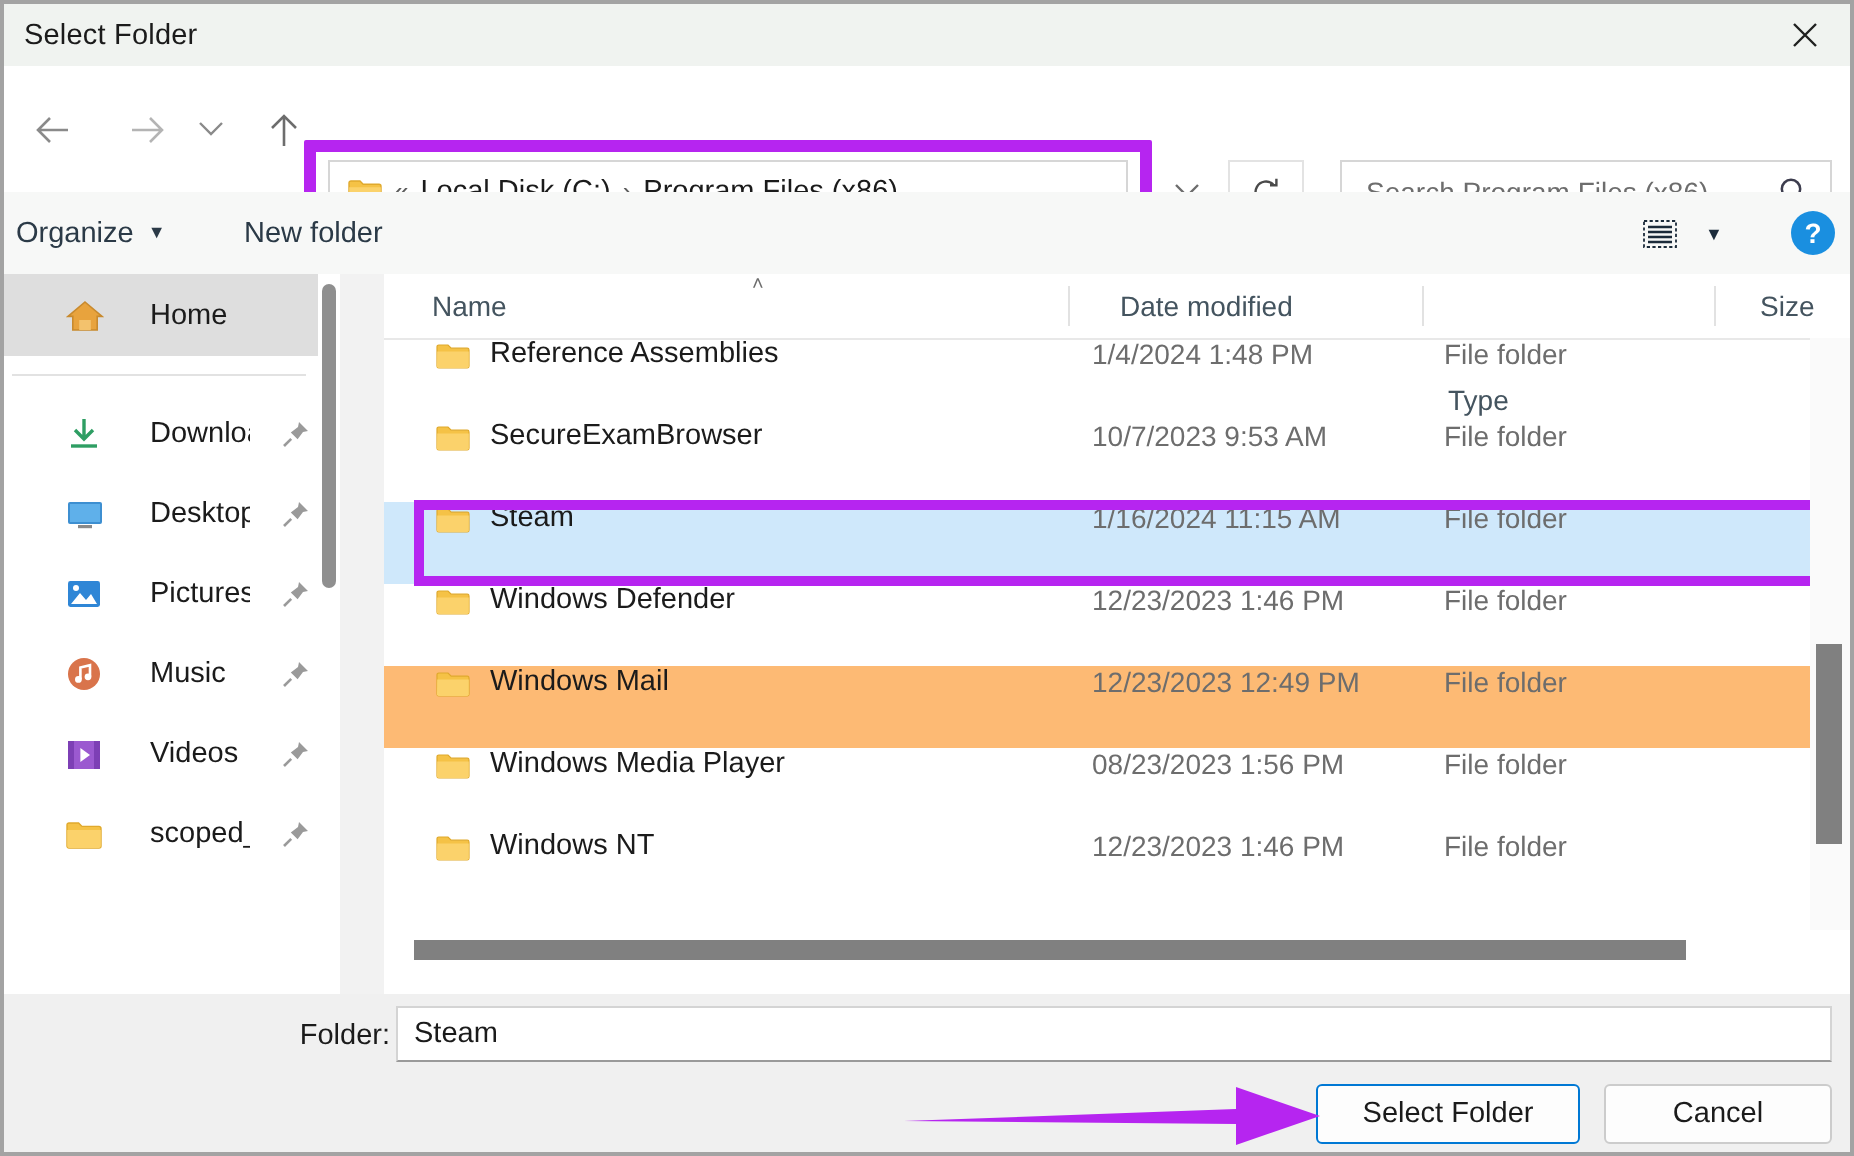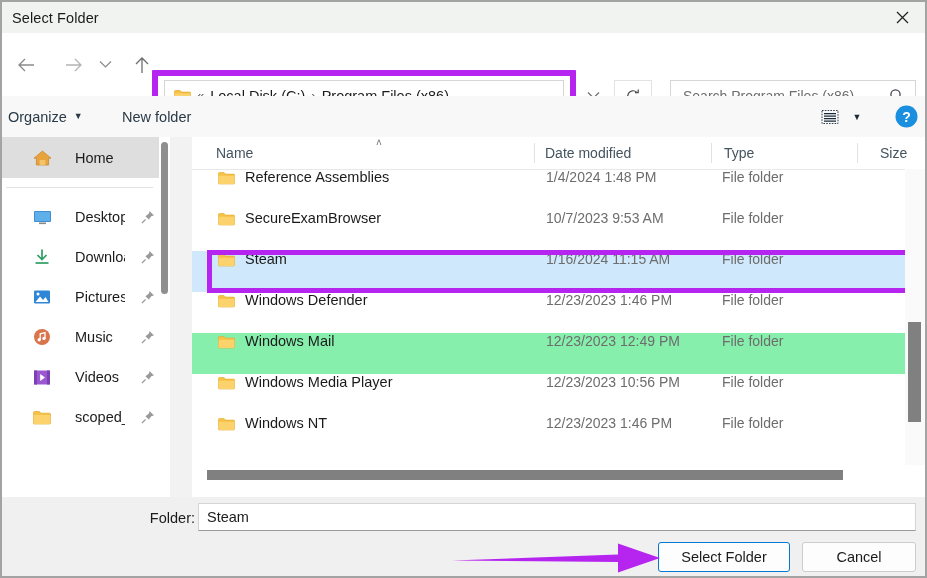--- a/index.html
+++ b/index.html
@@ -167,21 +167,21 @@
   .sortcaret{
     position:absolute;left:184px;top:1px;font-size:10px;color:#6d6d6d;line-height:1;
   }
 
   .rows{position:absolute;left:0;top:32px;width:733px;height:296px;overflow:hidden;}
   .row{
     position:relative;height:41px;display:flex;
     font-size:14.5px;color:#1b1b1b;
   }
   .row.selected{background:#cfe8fb;}
-  .row.hover{background:#86efac;}
+  .row.hover{background:#fdba74;}
   .row-ico{
     width:18px;height:18px;margin-left:25px;margin-right:10px;
     display:flex;align-items:center;justify-content:center;flex:0 0 auto;
   }
   .cell-name{width:301px;white-space:nowrap;overflow:hidden;}
   .cell-date{width:176px;color:#6d6d6d;font-size:14px;}
   .cell-type{width:130px;color:#6d6d6d;font-size:14px;}
   .cell-size{width:60px;color:#6d6d6d;font-size:14px;}
 
   .sel-hl{
@@ -345,43 +345,43 @@
           <path d="M6.6 16 V11 H12.4 V16" fill="#f3c26d"></path>
         </svg>
       </span>
       <span class="side-label">Home</span>
     </div>
 
     <div class="side-divider"></div>
 
     <div class="side-item">
       <span class="side-ico">
-        <svg width="19" height="16" viewBox="0 0 19 16">
-          <rect x="1" y="2" width="17" height="11" rx="1" fill="#3d8fd1"></rect>
-          <rect x="2" y="3" width="15" height="9" fill="#5fb0ea"></rect>
-          <rect x="6" y="13.5" width="7" height="1.6" fill="#8a8a8a"></rect>
-        </svg>
-      </span>
-      <span class="side-label">Desktop</span>
+        <svg width="18" height="18" viewBox="0 0 18 18">
+          <path d="M9 1.5 V11 M4.5 7 L9 11.5 L13.5 7" stroke="#2e9e63" stroke-width="1.7" fill="none"></path>
+          <path d="M2.5 15 H15.5" stroke="#2e9e63" stroke-width="1.7"></path>
+        </svg>
+      </span>
+      <span class="side-label">Downloads</span>
       <span class="pin">
         <svg width="14" height="14" viewBox="0 0 14 14">
             <path d="M8.5 1 L13 5.5 L10.5 6 L7.8 9.6 L4.4 6.2 L8 3.5 Z" fill="#9a9a9a"></path>
             <path d="M4.6 9.4 L1 13" stroke="#9a9a9a" stroke-width="1.3"></path>
           </svg>
       </span>
     </div>
 
     <div class="side-item">
       <span class="side-ico">
-        <svg width="18" height="18" viewBox="0 0 18 18">
-          <path d="M9 1.5 V11 M4.5 7 L9 11.5 L13.5 7" stroke="#2e9e63" stroke-width="1.7" fill="none"></path>
-          <path d="M2.5 15 H15.5" stroke="#2e9e63" stroke-width="1.7"></path>
-        </svg>
-      </span>
-      <span class="side-label">Downloads</span>
+        <svg width="19" height="16" viewBox="0 0 19 16">
+          <rect x="1" y="2" width="17" height="11" rx="1" fill="#3d8fd1"></rect>
+          <rect x="2" y="3" width="15" height="9" fill="#5fb0ea"></rect>
+          <rect x="6" y="13.5" width="7" height="1.6" fill="#8a8a8a"></rect>
+        </svg>
+      </span>
+      <span class="side-label">Desktop</span>
       <span class="pin">
         <svg width="14" height="14" viewBox="0 0 14 14">
             <path d="M8.5 1 L13 5.5 L10.5 6 L7.8 9.6 L4.4 6.2 L8 3.5 Z" fill="#9a9a9a"></path>
             <path d="M4.6 9.4 L1 13" stroke="#9a9a9a" stroke-width="1.3"></path>
           </svg>
       </span>
     </div>
 
 
     <div class="side-item">
@@ -459,25 +459,25 @@
   <div class="splitter"></div>
 
   <div class="listpane">
 
     <div class="colhead">
       <div class="col" style="left:12px;width:330px;">
         <span class="cl">Name</span>
       </div>
       <div class="sortcaret">˄</div>
       <div class="col-sep" style="left:342px;"></div>
-      <div class="col" style="left:341px;width:176px;text-align:center;">
+      <div class="col" style="left:356px;width:176px;text-align:center;">
         <span class="cl">Date modified</span>
       </div>
       <div class="col-sep" style="left:519px;"></div>
-      <div class="col" style="left:520px;width:145px;">
+      <div class="col" style="left:520px;width:145px;margin-top:47px;">
         <span class="cl">Type</span>
       </div>
       <div class="col-sep" style="left:665px;"></div>
       <div class="col" style="left:676px;width:60px;">
         <span class="cl">Size</span>
       </div>
     </div>
 
     <div class="rows">
 
@@ -547,21 +547,21 @@
       </div>
 
       <div class="row">
         <span class="row-ico">
           <svg width="17" height="14" viewBox="0 0 17 14">
               <path d="M0.5 2.4 a0.9 0.9 0 0 1 0.9-0.9 H6 l1.6 1.6 H15.6 a0.9 0.9 0 0 1 0.9 0.9 V12.1 a0.9 0.9 0 0 1-0.9 0.9 H1.4 a0.9 0.9 0 0 1-0.9-0.9 Z" fill="#f5c246" stroke="#e0a92c" stroke-width="0.6"></path>
               <path d="M0.6 4.7 H16.4 V12.1 a0.9 0.9 0 0 1-0.9 0.9 H1.4 a0.9 0.9 0 0 1-0.9-0.9 Z" fill="#fbd26b"></path>
             </svg>
         </span>
         <span class="cell-name">Windows Media Player</span>
-        <span class="cell-date">12/23/2023 10:56 PM</span>
+        <span class="cell-date">08/23/2023 1:56 PM</span>
         <span class="cell-type">File folder</span>
         <span class="cell-size"></span>
       </div>
 
       <div class="row">
         <span class="row-ico">
           <svg width="17" height="14" viewBox="0 0 17 14">
               <path d="M0.5 2.4 a0.9 0.9 0 0 1 0.9-0.9 H6 l1.6 1.6 H15.6 a0.9 0.9 0 0 1 0.9 0.9 V12.1 a0.9 0.9 0 0 1-0.9 0.9 H1.4 a0.9 0.9 0 0 1-0.9-0.9 Z" fill="#f5c246" stroke="#e0a92c" stroke-width="0.6"></path>
               <path d="M0.6 4.7 H16.4 V12.1 a0.9 0.9 0 0 1-0.9 0.9 H1.4 a0.9 0.9 0 0 1-0.9-0.9 Z" fill="#fbd26b"></path>
             </svg>

